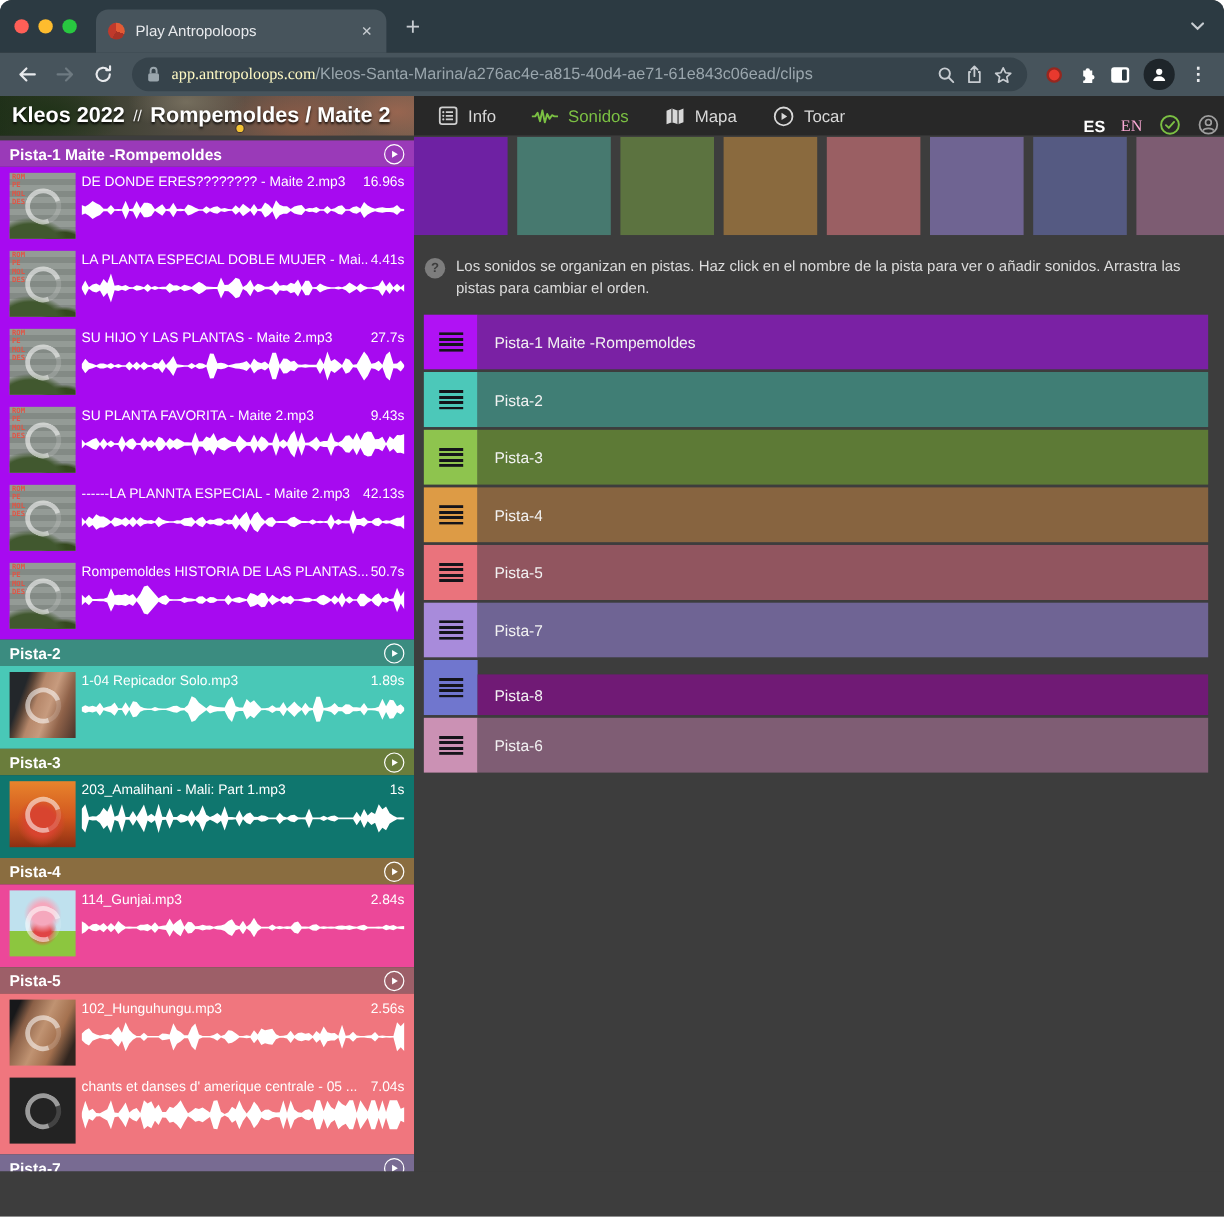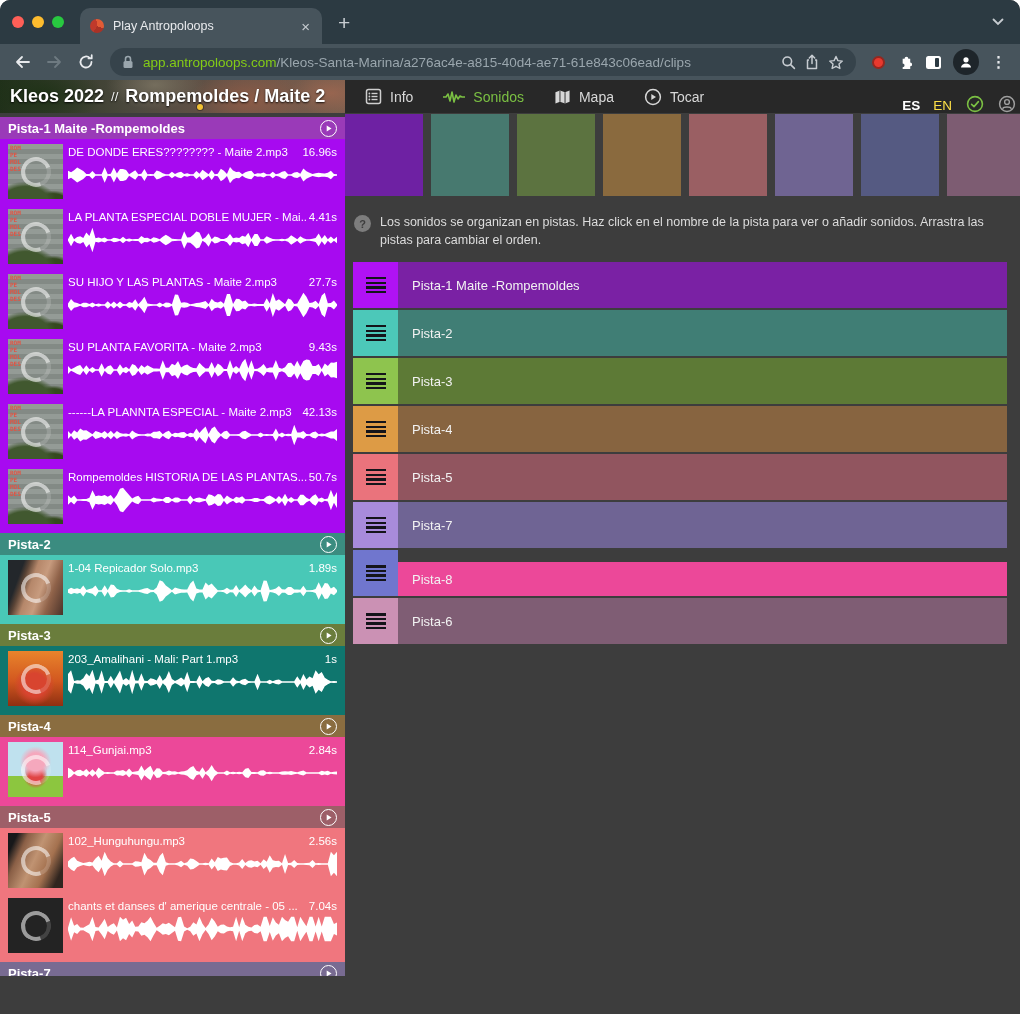--- a/index.html
+++ b/index.html
@@ -14,21 +14,21 @@
   .tab{align-self:flex-end;height:36px;width:242px;background:#47545c;border-radius:10px 10px 0 0;display:flex;align-items:center;padding:0 10px;gap:9px;}
   .favicon{width:14px;height:14px;border-radius:50%;background:conic-gradient(from 210deg,#c0392b 0 40%,#e25b35 40% 72%,#a93226 72%);flex:none;}
   .tab-title{font-size:12.5px;color:#e8eaed;flex:1;white-space:nowrap;overflow:hidden;}
   .tab-close{color:#c7ccd1;font-size:15px;line-height:1;padding:2px;cursor:pointer;}
   .newtab{color:#c7ccd1;font-size:21px;font-weight:300;margin-left:16px;line-height:1;}
   .strip-chevron{margin-left:auto;margin-right:16px;display:flex;}
   .toolbar{height:36px;background:#47545c;display:flex;align-items:center;padding:0 10px;gap:8px;}
   .tbtn{width:24px;height:24px;display:flex;align-items:center;justify-content:center;flex:none;}
   .urlbar{flex:1;height:28px;background:#36434b;border-radius:14px;display:flex;align-items:center;padding:0 12px;gap:9px;margin:0 4px;min-width:0;}
   .url-text{flex:1;font-size:13.5px;white-space:nowrap;overflow:hidden;min-width:0;}
-  .url-domain{color:#84cc16;}
+  .url-domain{color:#fef9c3;font-family:Liberation Serif, serif;}
   .url-path{color:#9aa6ad;}
   .ext{display:flex;align-items:center;gap:12px;padding:0 4px;}
   .ic-record{width:13px;height:13px;border-radius:50%;background:#e8392e;border:2.5px solid #96271f;}
   .ic-panelbox{width:15px;height:13px;background:#fff;border-radius:2.5px;position:relative;}
   .ic-panelbox::after{content:'';position:absolute;top:2px;right:2px;bottom:2px;width:4px;background:#2c3a42;border-radius:1px;}
   .ic-avatar{width:26px;height:26px;border-radius:50%;background:#1e252a;display:flex;align-items:center;justify-content:center;}
   .dots{color:#e8eaed;font-size:15px;letter-spacing:0;font-weight:700;}
 
   
   .appbar{height:33px;background:#282828;display:flex;align-items:stretch;}
@@ -43,21 +43,21 @@
   .crumb-project,.crumb-session{font-size:18px;font-weight:600;white-space:nowrap;}
   .crumb-sep{font-size:13px;opacity:.95;}
   .app-nav{display:flex;align-items:center;gap:30px;padding-left:20px;}
   .navitem{display:flex;align-items:center;gap:8px;cursor:pointer;}
   .navitem .navlabel{font-size:14px;color:#d8d8d8;}
   .navitem.active .navlabel{color:#7bc043;}
   .navicon{display:flex;align-items:center;}
   .appbar-right{margin-left:auto;display:flex;align-items:flex-end;gap:14px;padding-right:4px;}
   .lang{font-size:13.5px;cursor:pointer;}
   .lang.active{color:#fff;font-weight:600;}
-  .lang:not(.active){color:#fde047;}
+  .lang:not(.active){color:#f9a8d4;font-family:Liberation Serif, serif;}
 
   
   .content{display:flex;height:863px;}
   .sidebar{width:345px;flex:none;background:#3d3d3d;overflow:hidden;padding-top:4px;}
   .sec-head{height:22px;display:flex;align-items:center;padding:0 8px;color:#fff;}
   .sec-name{font-size:13px;font-weight:700;white-space:nowrap;overflow:hidden;flex:1;}
   .sec-play{margin-left:8px;width:17px;height:17px;flex:none;border-radius:50%;border:1.5px solid #fff;background:transparent;display:flex;align-items:center;justify-content:center;padding:0;cursor:pointer;}
   .sec-play svg{width:9px;height:9px;display:block;}
   .clips{padding-bottom:4px;}
   .clip{height:65px;display:flex;gap:5px;padding:5px 8px 0 8px;}
@@ -527,21 +527,21 @@
               <div class="hbars"></div>
             </div>
             <div class="tbody" style="background: rgb(111, 100, 148);">
               <span class="tname">Pista-7</span>
             </div>
           </div>
           <div class="trow">
             <div class="thandle" style="background: rgb(112, 118, 206);">
               <div class="hbars"></div>
             </div>
-            <div class="tbody" style="background: #ec4899; margin-top: 12px;">
+            <div class="tbody" style="background: #701a75; margin-top: 12px;">
               <span class="tname">Pista-8</span>
             </div>
           </div>
           <div class="trow">
             <div class="thandle" style="background: rgb(203, 145, 180);">
               <div class="hbars"></div>
             </div>
             <div class="tbody" style="background: rgb(127, 93, 116);">
               <span class="tname">Pista-6</span>
             </div>

